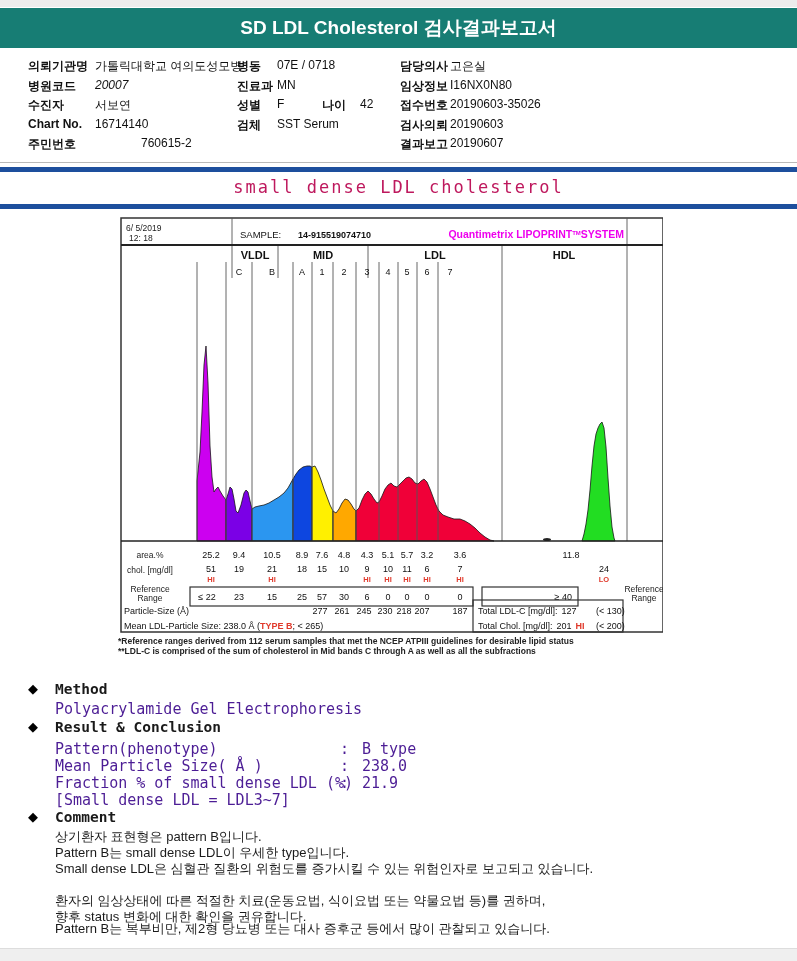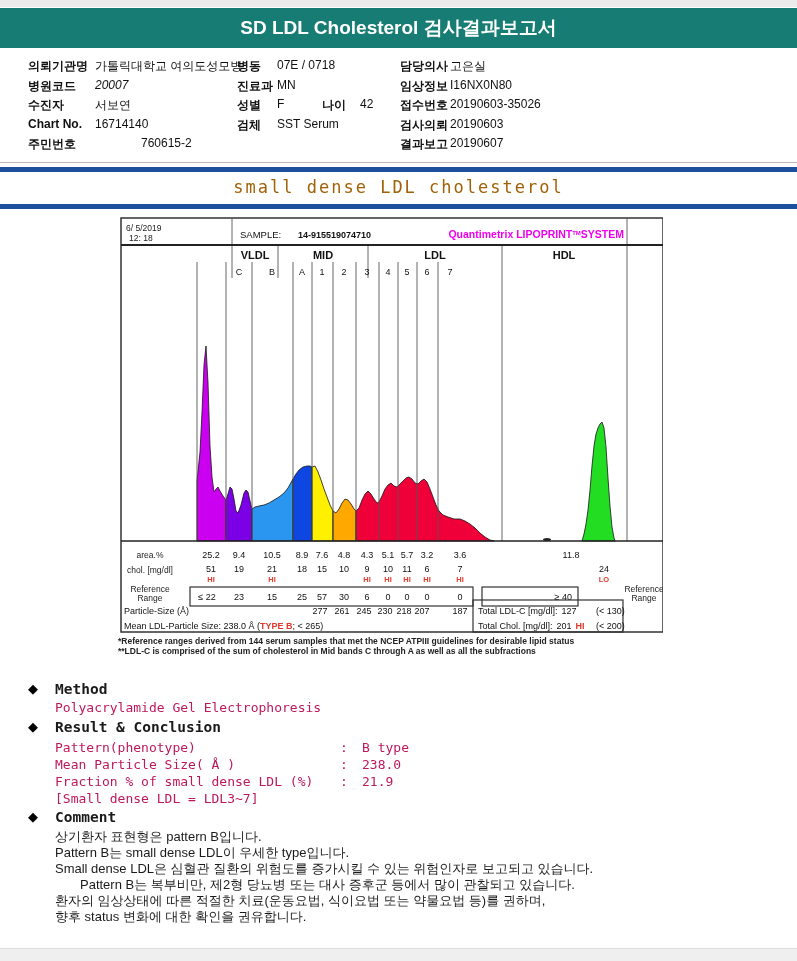--- a/index.html
+++ b/index.html
@@ -8,26 +8,26 @@
   .abs{position:absolute;}
   .top-strip{left:0;top:0;width:797px;height:7px;background:#ececec;}
   .banner{left:0;top:8px;width:797px;height:40px;background:#177d74;color:#fff;
           text-align:center;line-height:40px;font-size:19px;font-weight:bold;}
   
   .plabel{font-weight:bold;font-size:12px;white-space:nowrap;}
   .pvalue{font-size:12px;white-space:nowrap;}
   .divider-gray{left:0;top:162px;width:797px;height:1px;background:#b9b9b9;}
   .blue-line{left:0;width:797px;height:5px;background:#1d4f9d;}
   .sec-title{left:0;top:177px;width:797px;text-align:center;
-             font-family:"DejaVu Sans Mono",monospace;font-size:17px;letter-spacing:2px;color:#a16207;}
+             font-family:"DejaVu Sans Mono",monospace;font-size:17px;letter-spacing:2px;color:#be185d;}
   
   .diamond{font-size:13px;color:#000;}
   .mono{font-family:"DejaVu Sans Mono",monospace;}
   .sec-head{font-size:14.5px;font-weight:bold;color:#1a1a1a;}
-  .sec-body{font-size:13px;color:#be185d;white-space:pre;}
+  .sec-body{font-size:15px;color:#4c1d95;white-space:pre;}
   .kr{font-size:13px;color:#1a1a1a;white-space:nowrap;}
   .footnote{font-size:8.5px;color:#222;font-weight:bold;white-space:nowrap;}
   .bottom-strip{left:0;top:948px;width:797px;height:13px;background:#efefef;border-top:1px solid #ddd;}
   svg text{font-family:"Liberation Sans",sans-serif;}
 </style>
 </head>
 <body>
 
 <div class="abs top-strip"></div>
 <div class="abs banner">
@@ -219,21 +219,21 @@
 
   <text x="124" y="629" font-size="9" fill="#111"><tspan>Mean LDL-Particle Size:  238.0 Å  (</tspan><tspan fill="#E0392B" font-weight="bold">TYPE B</tspan><tspan>; &lt; 265)</tspan></text>
 
   <rect x="473" y="600" width="150" height="32" fill="none" stroke="#333" stroke-width="1.2"></rect>
   <text x="478" y="614" font-size="9" fill="#111"><tspan>Total LDL-C [mg/dl]:</tspan><tspan dx="4">127</tspan></text>
   <text x="596" y="614" font-size="9" fill="#111">(&lt; 130)</text>
   <text x="478" y="629" font-size="9" fill="#111"><tspan>Total Chol. [mg/dl]:</tspan><tspan dx="4">201</tspan><tspan dx="4" fill="#E0392B" font-weight="bold">HI</tspan></text>
   <text x="596" y="629" font-size="9" fill="#111">(&lt; 200)</text>
 </svg>
 
-<span class="abs footnote" style="left:118px;top:636px;">*Reference ranges derived from 144 serum samples that met the NCEP ATPIII guidelines for desirable lipid status</span>
+<span class="abs footnote" style="left:118px;top:636px;">*Reference ranges derived from 112 serum samples that met the NCEP ATPIII guidelines for desirable lipid status</span>
 <span class="abs footnote" style="left:118px;top:646px;">**LDL-C is comprised of the sum of cholesterol in Mid bands C through A as well as all the subfractions</span>
 
 <span class="abs diamond" style="left:28px;top:681px;">◆</span>
 <span class="abs mono sec-head" style="left:55px;top:681px;">Method</span>
 <span class="abs mono sec-body" style="left:55px;top:700px;">Polyacrylamide Gel Electrophoresis</span>
 
 <span class="abs diamond" style="left:28px;top:719px;">◆</span>
 <span class="abs mono sec-head" style="left:55px;top:719px;">Result &amp; Conclusion</span>
 <div>
   <span class="abs mono sec-body" style="left:55px;top:740px;">Pattern(phenotype)</span>
@@ -247,18 +247,18 @@
   <span class="abs mono sec-body" style="left:362px;top:774px;">21.9</span>
   <span class="abs mono sec-body" style="left:55px;top:791px;">[Small dense LDL = LDL3~7]</span>
 </div>
 
 <span class="abs diamond" style="left:28px;top:809px;">◆</span>
 <span class="abs mono sec-head" style="left:55px;top:809px;">Comment</span>
 <div>
   <span class="abs kr" style="left:55px;top:828px;">상기환자 표현형은 pattern B입니다.</span>
   <span class="abs kr" style="left:55px;top:844px;">Pattern B는 small dense LDL이 우세한 type입니다.</span>
   <span class="abs kr" style="left:55px;top:860px;">Small dense LDL은 심혈관 질환의 위험도를 증가시킬 수 있는 위험인자로 보고되고 있습니다.</span>
-  <span class="abs kr" style="left:55px;top:876px;margin-left:25px;">Pattern B는 복부비만, 제2형 당뇨병 또는 대사 증후군 등에서 많이 관찰되고 있습니다.</span>
+  <span class="abs kr" style="left:55px;top:920px;">Pattern B는 복부비만, 제2형 당뇨병 또는 대사 증후군 등에서 많이 관찰되고 있습니다.</span>
   <span class="abs kr" style="left:55px;top:892px;">환자의 임상상태에 따른 적절한 치료(운동요법, 식이요법 또는 약물요법 등)를 권하며,</span>
   <span class="abs kr" style="left:55px;top:908px;">향후 status 변화에 대한 확인을 권유합니다.</span>
 </div>
 
 <div class="abs bottom-strip"></div>
 
 </body></html>

